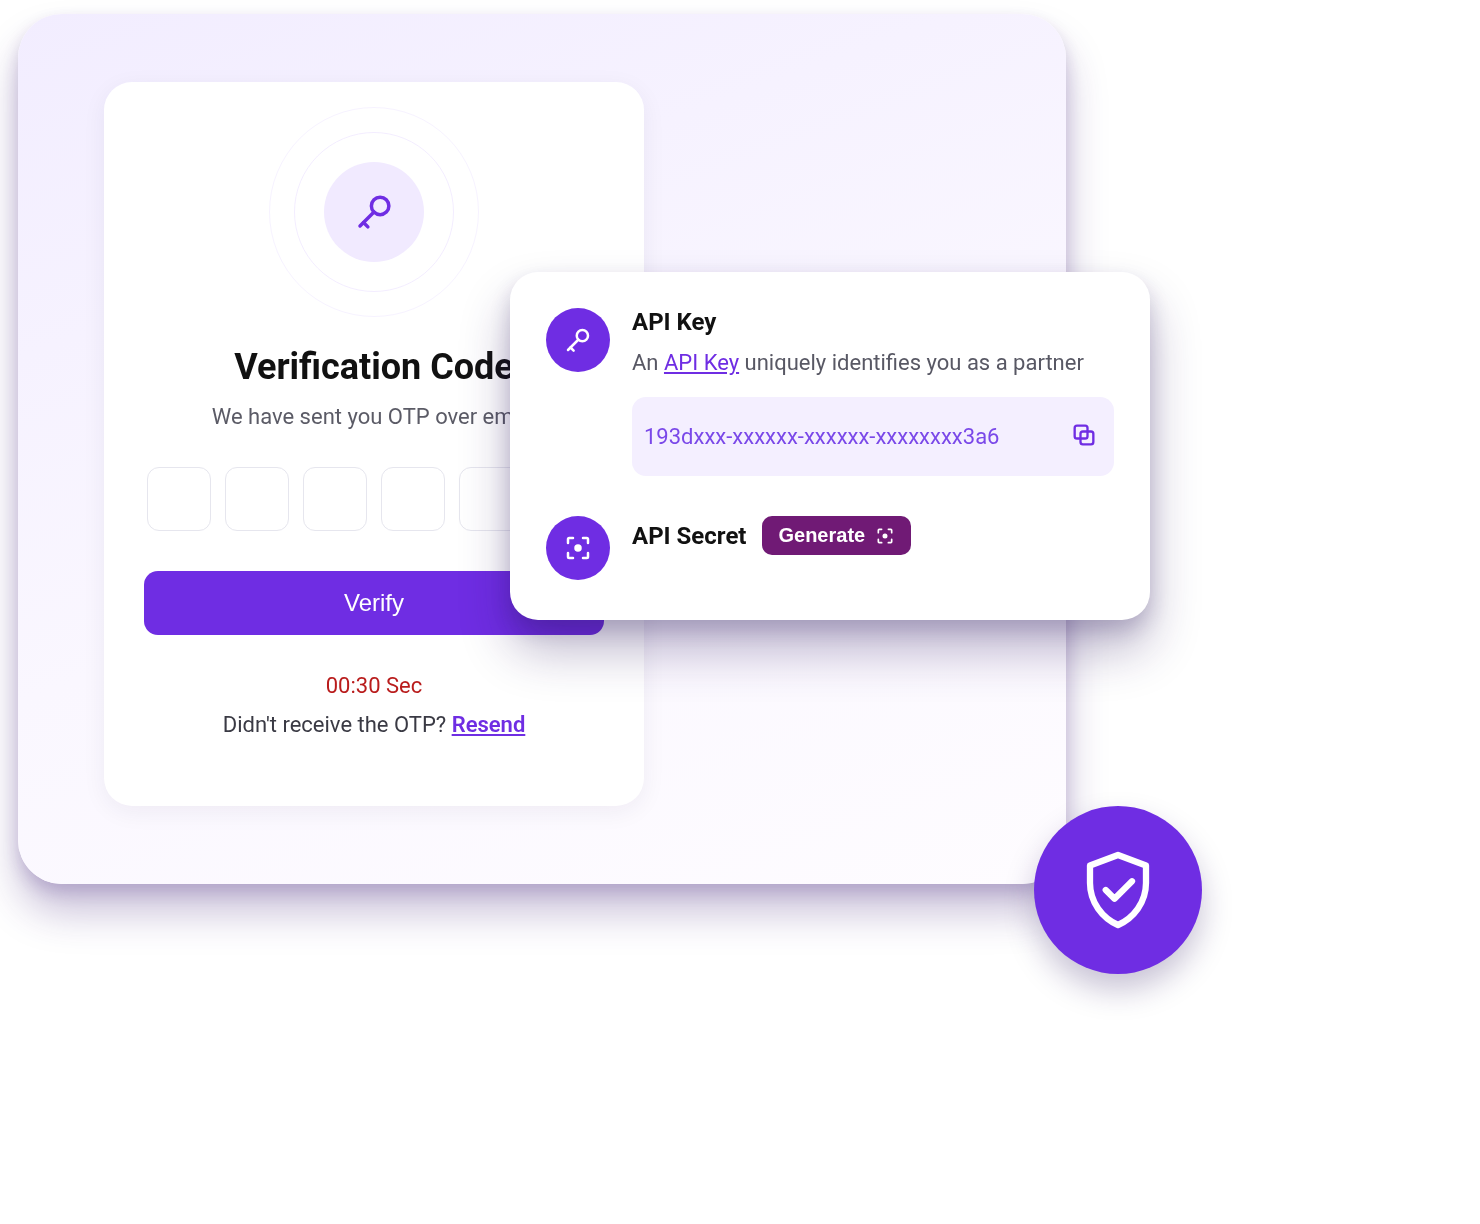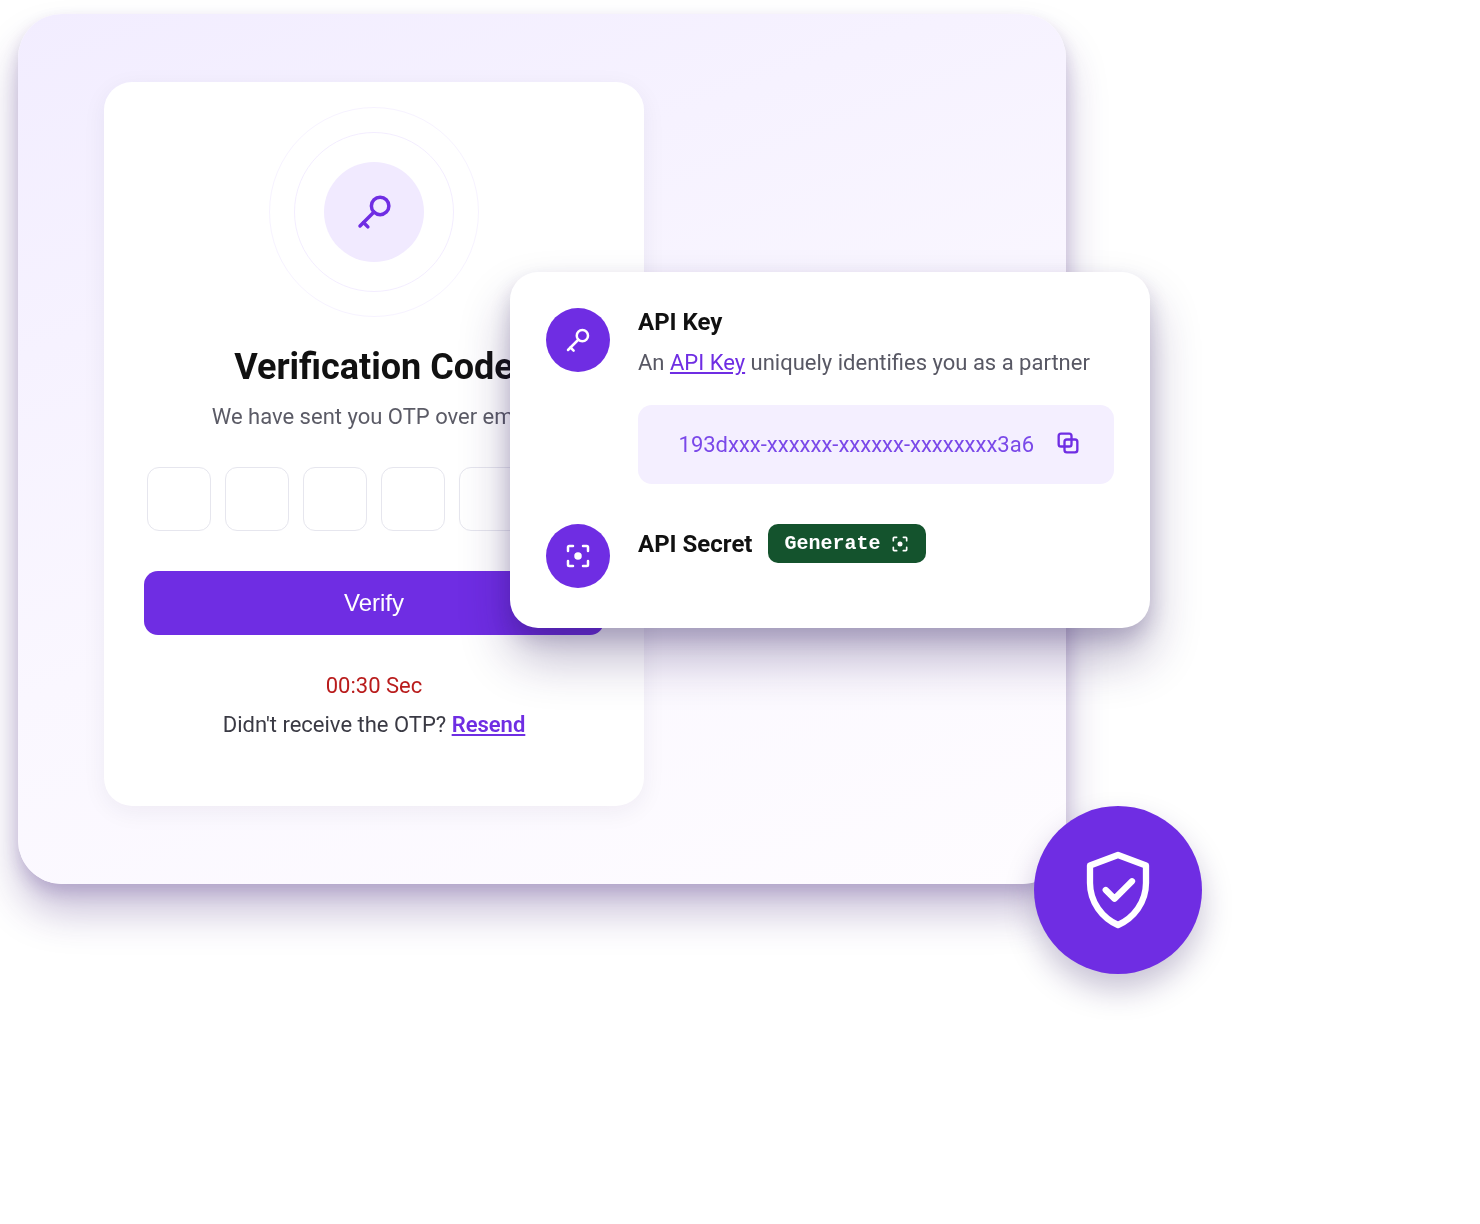--- a/index.html
+++ b/index.html
@@ -130,21 +130,21 @@
     top: 272px;
     width: 640px;
     background: #ffffff;
     border-radius: 28px;
     box-shadow: 0 30px 50px rgba(40,20,90,0.30), 0 10px 20px rgba(40,20,90,0.18);
     padding: 36px 36px 40px;
   }
 
   .api-row {
     display: flex;
-    gap: 28px;
+    gap: 22px;
     align-items: flex-start;
   }
   .api-row + .api-row { margin-top: 40px; }
 
   .circle {
     width: 64px; height: 64px;
     border-radius: 50%;
     background: #6f2de3;
     display: flex;
     align-items: center;
@@ -170,55 +170,54 @@
     font-size: 22px;
     color: #585864;
     line-height: 1.5;
   }
   .inline-link {
     color: #6f2de3;
     text-decoration: underline;
   }
 
   .key-box {
-    margin-top: 26px;
+    margin-top: 18px;
     background: #f4efff;
     border-radius: 14px;
-    padding: 20px 28px;
-    display: flex;
-    align-items: center;
-    justify-content: flex-end;
+    padding: 20px 12px;
+    display: flex;
+    align-items: center;
+    justify-content: space-between;
     gap: 16px;
   }
   .key-text {
     font-size: 22px;
     color: #7a48e9;
     line-height: 1.5;
     word-break: break-word;
   }
   .copy-btn {
     background: transparent;
     border: none;
     cursor: pointer;
     padding: 4px;
   }
 
   .gen-btn {
-    background: #14532d;
+    background: #701a75;
     color: #fff;
     border: none;
     border-radius: 10px;
     padding: 8px 16px;
     font-size: 20px;
     font-weight: 600;
     display: inline-flex;
     align-items: center;
     gap: 10px;
     cursor: pointer;
-    font-family: Liberation Mono, monospace;
   }
 
   
   .shield-fab {
     position: absolute;
     left: 1034px;
     top: 806px;
     width: 168px;
     height: 168px;
     border-radius: 50%;

